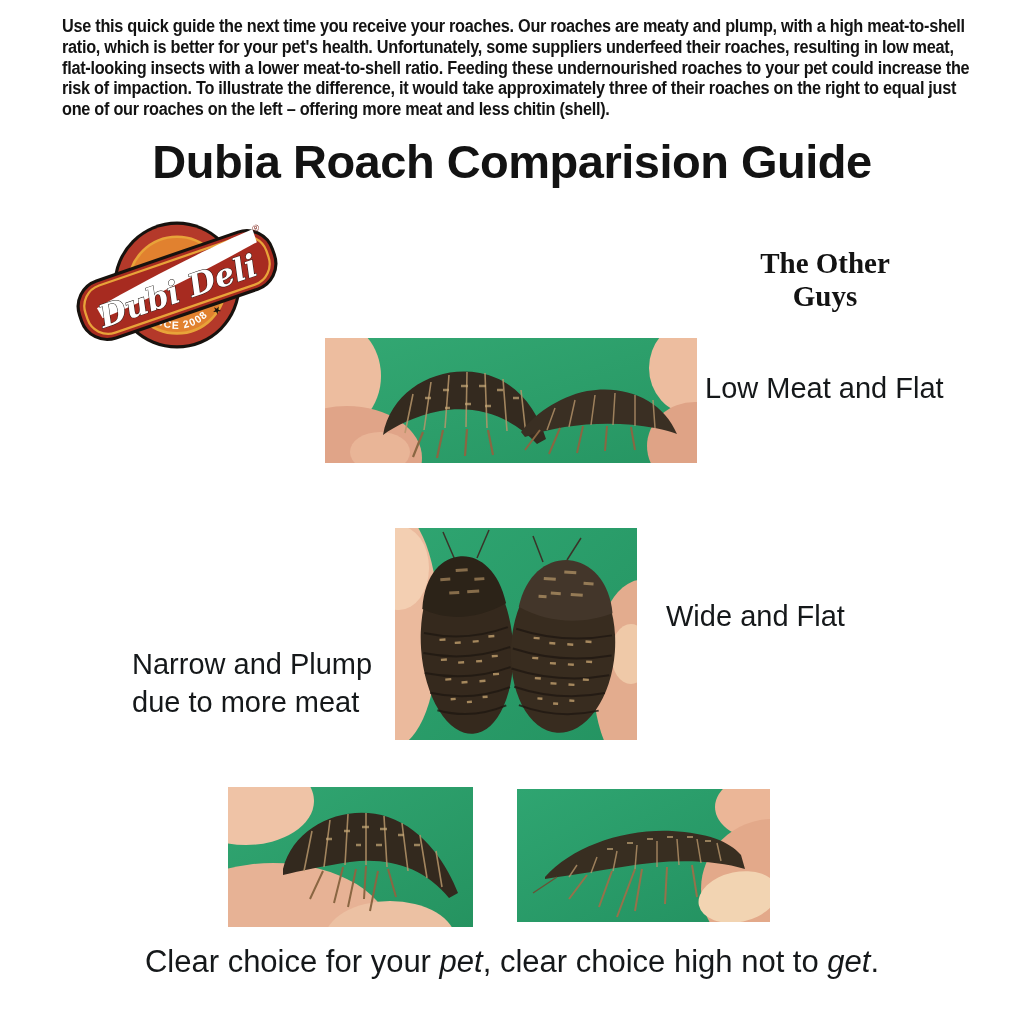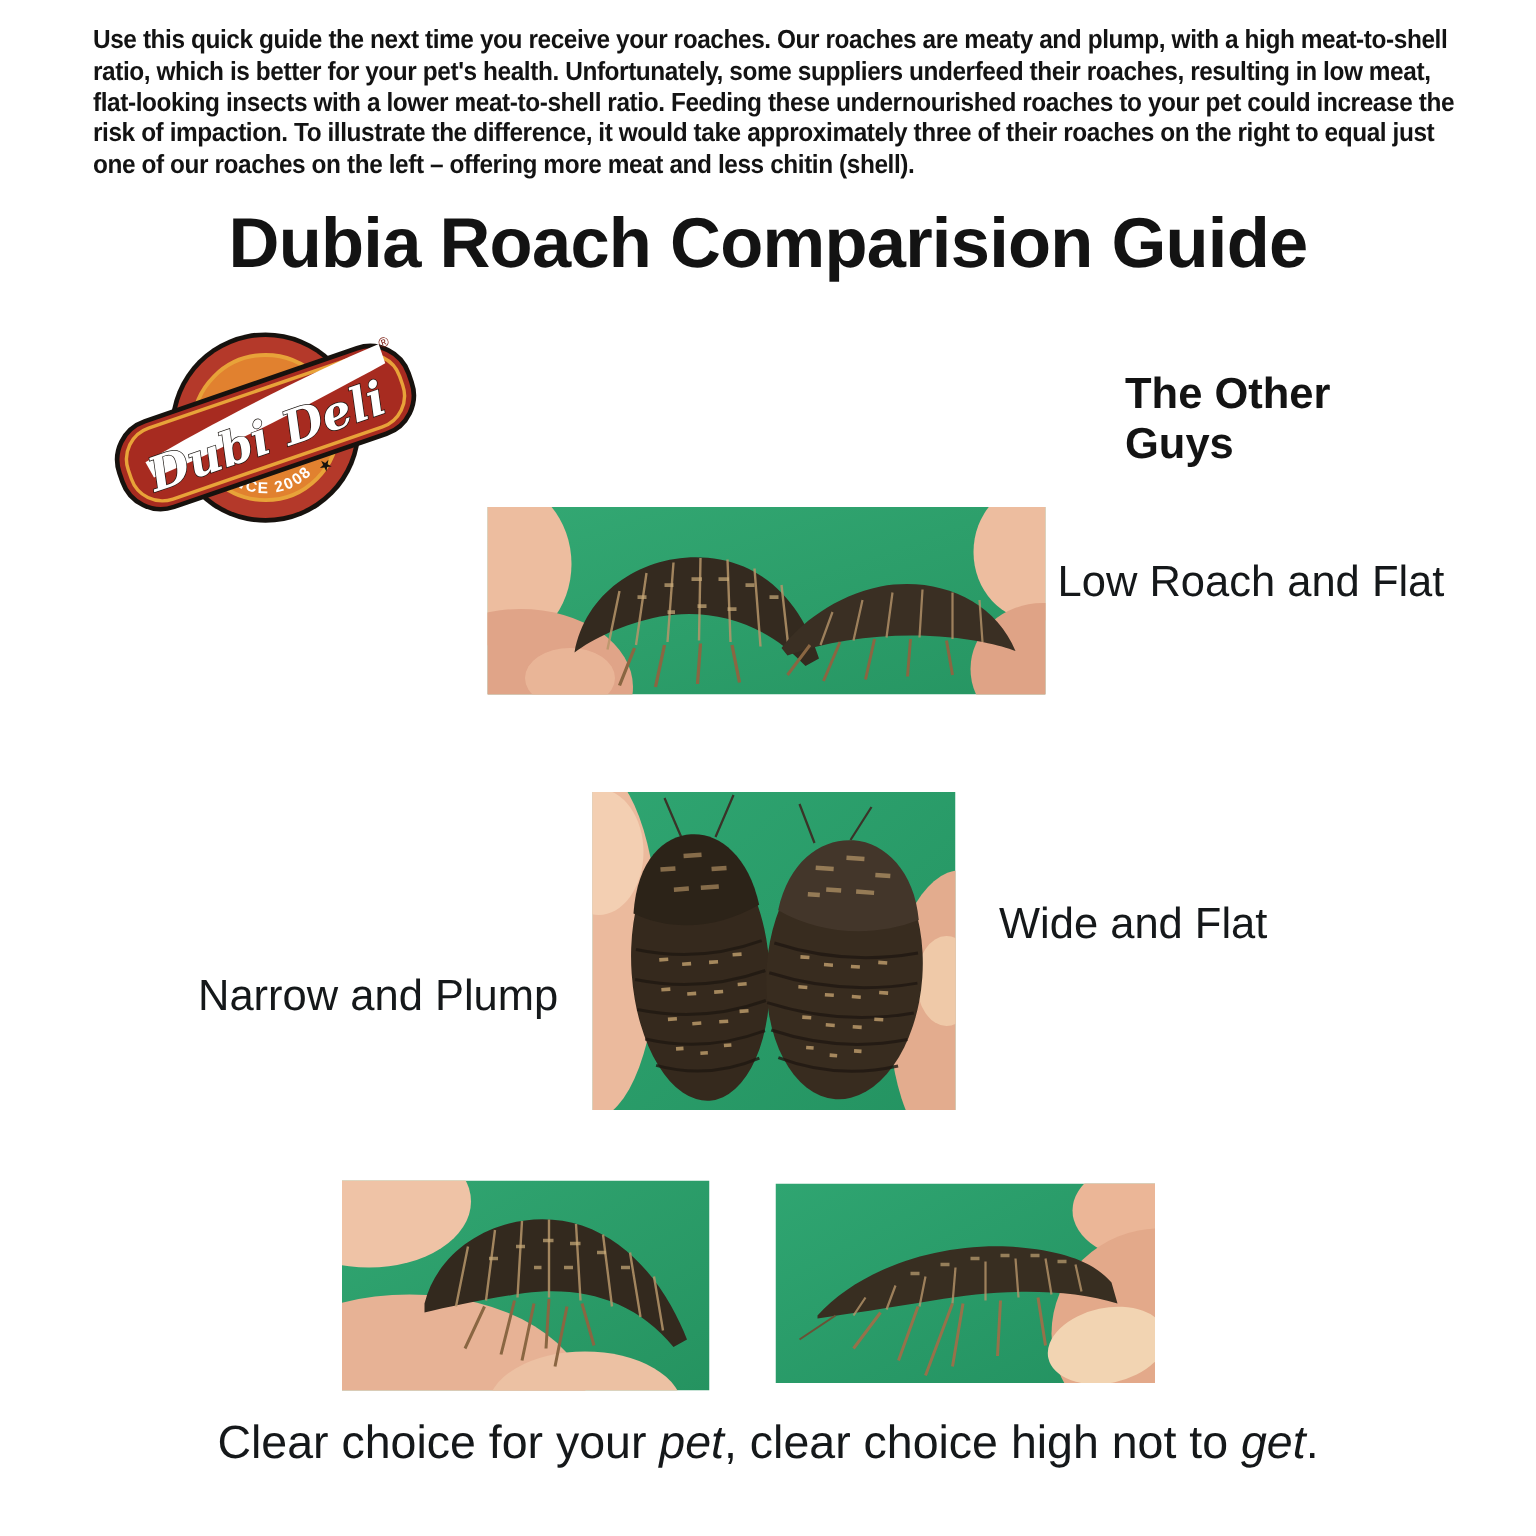--- a/index.html
+++ b/index.html
@@ -11,22 +11,22 @@
   .para{
     position:absolute;left:62px;top:16px;width:985px;
     font-size:17.5px;font-weight:bold;line-height:20.8px;letter-spacing:-0.3px;
     transform:scaleX(0.93);transform-origin:0 0;
   }
   .title{
     position:absolute;left:0;top:134px;width:1024px;text-align:center;
     font-size:47px;font-weight:bold;letter-spacing:-0.5px;
   }
   .other-guys{
-    position:absolute;left:750px;top:247px;width:204px;text-align:left;
-    font-size:29px;font-weight:bold;line-height:33px;
+    position:absolute;left:723px;top:247px;width:204px;text-align:center;
+    font-size:29px;font-weight:bold;line-height:33px;font-family:Liberation Serif, serif;
   }
   .lbl{position:absolute;font-size:29px;line-height:38px;white-space:nowrap;color:#15181a;}
   #lbl-r1-left{right:700px;top:369px;text-align:right;}
   #lbl-r1-right{left:705px;top:369px;}
   #lbl-r2-left{left:132px;top:597px;margin-top:48px;}
   #lbl-r2-right{left:666px;top:597px;}
   .photo{position:absolute;display:block;}
   #photo-top{left:325px;top:338px;}
   #photo-mid{left:395px;top:528px;}
   #photo-bl{left:228px;top:787px;}
@@ -95,21 +95,21 @@
     <path d="M100,60 h6 M118,52 h6 M136,48 h7 M154,48 h7 M172,52 h6 M188,60 h6 M120,70 h5 M140,66 h6 M160,68 h6" stroke="#C9AB7A" stroke-width="2.5" opacity="0.7"></path>
     <path d="M98,94 L88,119 M118,92 L112,120 M142,91 L140,118 M163,92 L168,117" stroke="#8A6642" stroke-width="2.2" fill="none"></path>
     <ellipse cx="366" cy="30" rx="42" ry="46" fill="#EDBD9F"></ellipse>
     <ellipse cx="370" cy="108" rx="48" ry="44" fill="#DFA386"></ellipse>
     <path d="M352,96 C338,62 300,46 262,53 C232,59 208,78 196,94 L200,99 C238,85 290,82 330,90 C340,92 347,94 352,96 Z" fill="#3A2F23"></path>
     <path d="M230,70 L222,92 M250,62 L244,89 M270,57 L266,87 M290,55 L288,87 M310,57 L310,88 M328,62 L330,90" stroke="#B6956A" stroke-width="1.5" opacity="0.8" fill="none"></path>
     <path d="M215,92 L200,112 M235,90 L224,116 M258,88 L252,115 M282,88 L280,113 M306,89 L310,112" stroke="#8A6642" stroke-width="2" fill="none"></path>
   </svg>
 
   <div id="lbl-r1-right" class="lbl">
-    <div>Low Roach and Flat</div>
+    <div>Low Meat and Flat</div>
   </div>
 
   <svg id="photo-mid" class="photo" viewBox="0 0 242 212" width="242" height="212">
     <defs>
       <linearGradient id="pgB" x1="0" y1="0" x2="1" y2="1">
         <stop offset="0" stop-color="#2FA571"></stop>
           <stop offset="1" stop-color="#249361"></stop>
       </linearGradient>
     </defs>
     <rect width="242" height="212" fill="url(#pgB)"></rect>
@@ -129,20 +129,21 @@
       <ellipse cx="168" cy="120" rx="52" ry="85" fill="#382C1F"></ellipse>
       <path d="M121,82 C126,48 147,32 168,32 C189,32 210,50 215,82 C185,96 150,96 121,82 Z" fill="#43362A"></path>
       <path d="M144,52 h12 M164,44 h12 M184,54 h10 M152,66 h10 M172,66 h12 M140,70 h8" stroke="#C2A06E" stroke-width="3" opacity="0.65"></path>
       <path d="M120,104 Q168,116 216,104 M118,124 Q168,136 217,124 M118,144 Q168,156 216,144 M122,162 Q168,174 213,162 M128,180 Q168,192 208,180" stroke="#1F1812" stroke-width="2" fill="none" opacity="0.8"></path>
       <path d="M138,112 h6 M154,116 h6 M172,116 h6 M190,112 h6 M138,132 h6 M156,136 h6 M174,136 h6 M192,132 h6 M142,152 h6 M158,156 h6 M176,156 h6 M190,150 h6 M146,172 h5 M162,176 h5 M178,172 h5" stroke="#C2A06E" stroke-width="2.4" opacity="0.8"></path>
     </g>
   </svg>
 
   <div id="lbl-r2-left" class="lbl">
     <div>Narrow and Plump</div>
+    <div>due to more meat</div>
   </div>
   <div id="lbl-r2-right" class="lbl">
     <div>Wide and Flat</div>
   </div>
 
   <svg id="photo-bl" class="photo" viewBox="0 0 245 140" width="245" height="140">
     <defs>
       <linearGradient id="pgC" x1="0" y1="0" x2="1" y2="1">
         <stop offset="0" stop-color="#31A672"></stop>
           <stop offset="1" stop-color="#259360"></stop>

